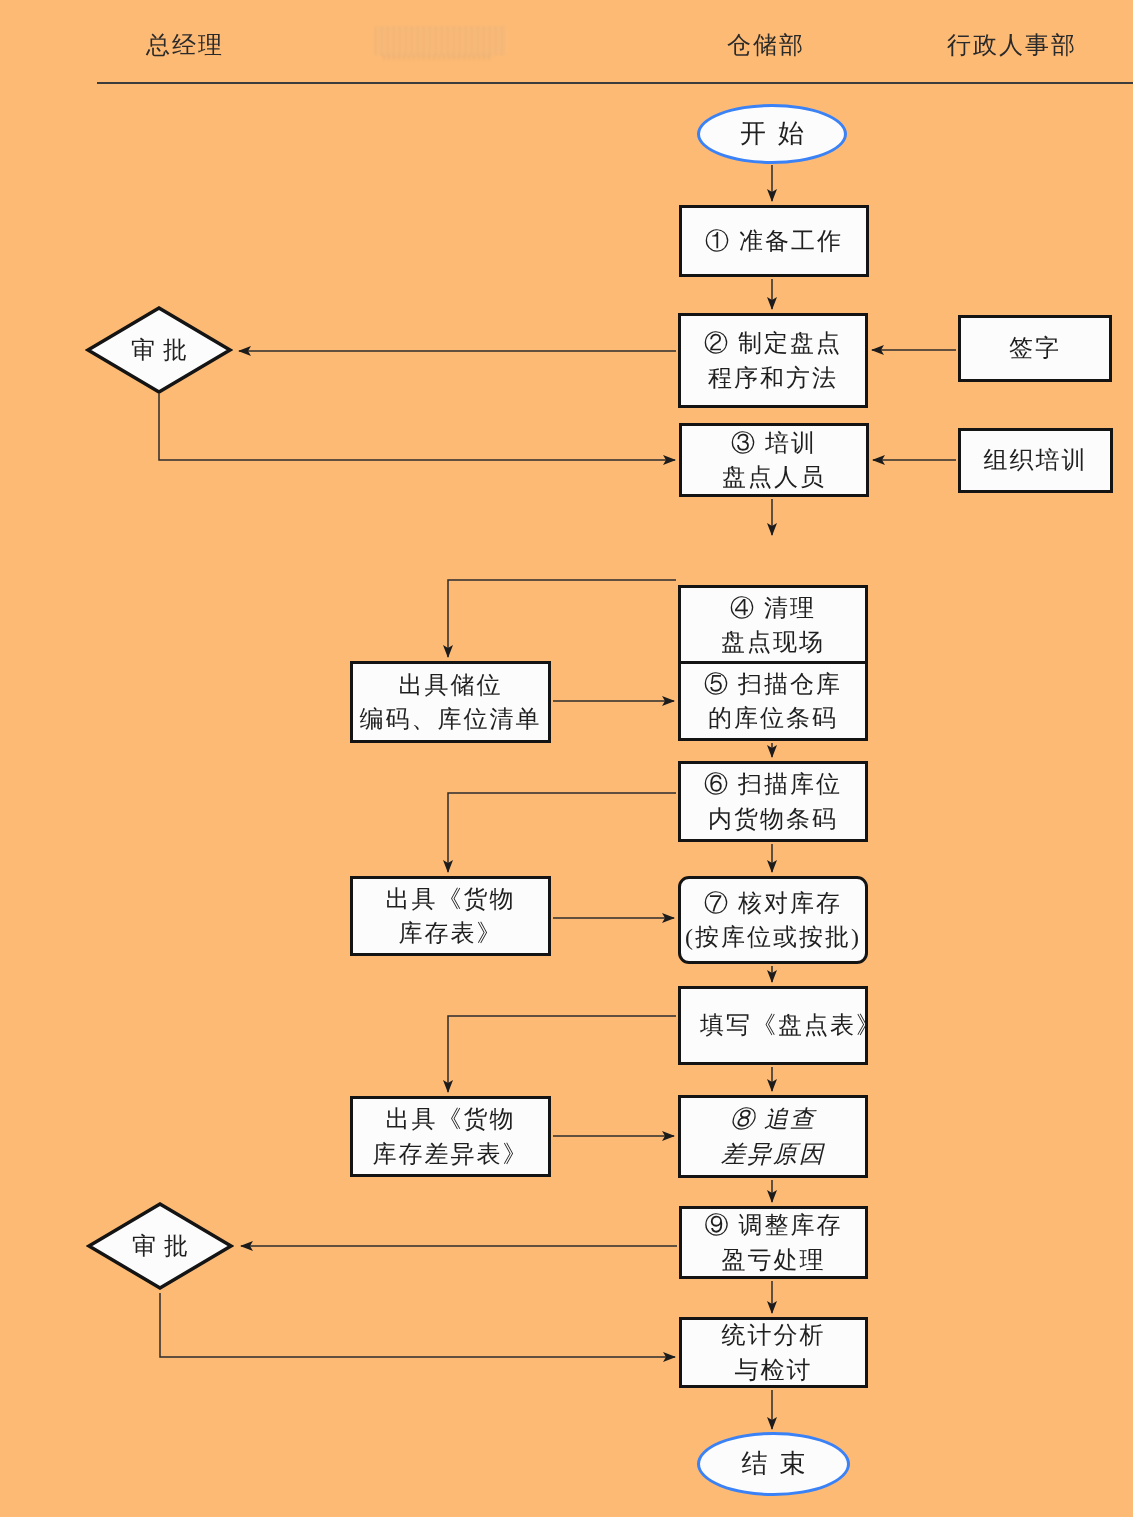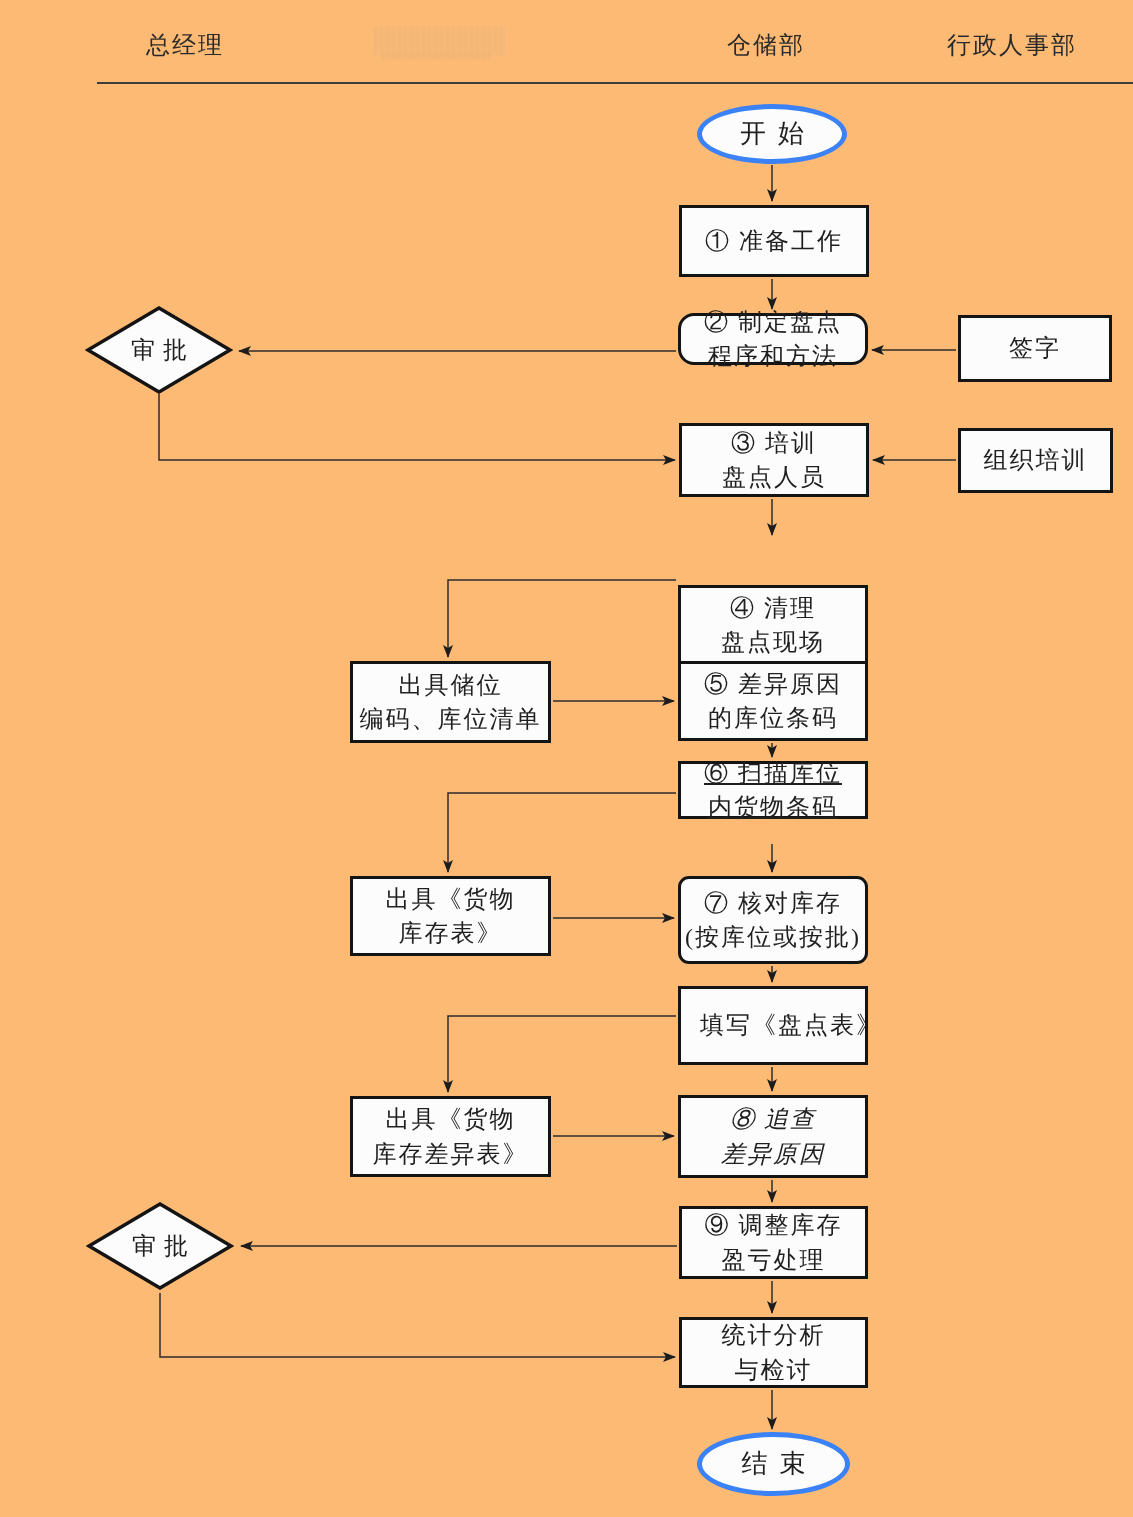--- a/index.html
+++ b/index.html
@@ -54,21 +54,21 @@
     text-align:center;
     background:#fcfcfc;
     font-size:24px;
     line-height:1.42;
     letter-spacing:2px;
     white-space:nowrap;
     z-index:2;
   }
   .box { border:3px solid #141414; }
   .oval {
-    border:5px solid #3b82f6;
+    border:3px solid #3b82f6;
     border-radius:50%;
     font-size:26px;
     letter-spacing:12px;
     padding-left:12px;
   }
   .diamond {
     position:absolute;
     z-index:2;
   }
   .diamond svg { position:absolute; left:0; top:0; width:100%; height:100%; }
@@ -129,21 +129,21 @@
     <span>开始</span>
   </div>
   <div class="node oval" style="left:697px;top:1432px;width:153px;height:64px;">
     <span>结束</span>
   </div>
 
   <div class="node box" style="left:679px;top:205px;width:190px;height:72px;">
     <span>① 准备工作</span>
   </div>
 
-  <div class="node box" style="left:678px;top:313px;width:190px;height:52px;border-radius:16px;">
+  <div class="node box" style="left:678px;top:313px;width:190px;height:95px;">
     <span>② 制定盘点</span>
     <span>程序和方法</span>
   </div>
 
   <div class="node box" style="left:958px;top:315px;width:154px;height:67px;">
     <span>签字</span>
   </div>
 
   <div class="diamond" style="left:85px;top:306px;width:148px;height:88px;">
     <svg viewBox="0 0 148 88">
@@ -165,25 +165,25 @@
     <span>④ 清理</span>
     <span>盘点现场</span>
   </div>
 
   <div class="node box" style="left:350px;top:661px;width:201px;height:82px;font-family:Liberation Serif, serif;">
     <span>出具储位</span>
     <span>编码、库位清单</span>
   </div>
 
   <div class="node box" style="left:678px;top:661px;width:190px;height:80px;">
-    <span>⑤ 差异原因</span>
+    <span>⑤ 扫描仓库</span>
     <span>的库位条码</span>
   </div>
 
-  <div class="node box" style="left:678px;top:761px;width:190px;height:58px;text-decoration:underline;">
+  <div class="node box" style="left:678px;top:761px;width:190px;height:81px;">
     <span>⑥ 扫描库位</span>
     <span>内货物条码</span>
   </div>
 
   <div class="node box" style="left:350px;top:876px;width:201px;height:80px;">
     <span>出具《货物</span>
     <span>库存表》</span>
   </div>
 
   <div class="node box" style="left:678px;top:876px;width:190px;height:88px;border-radius:11px;">

